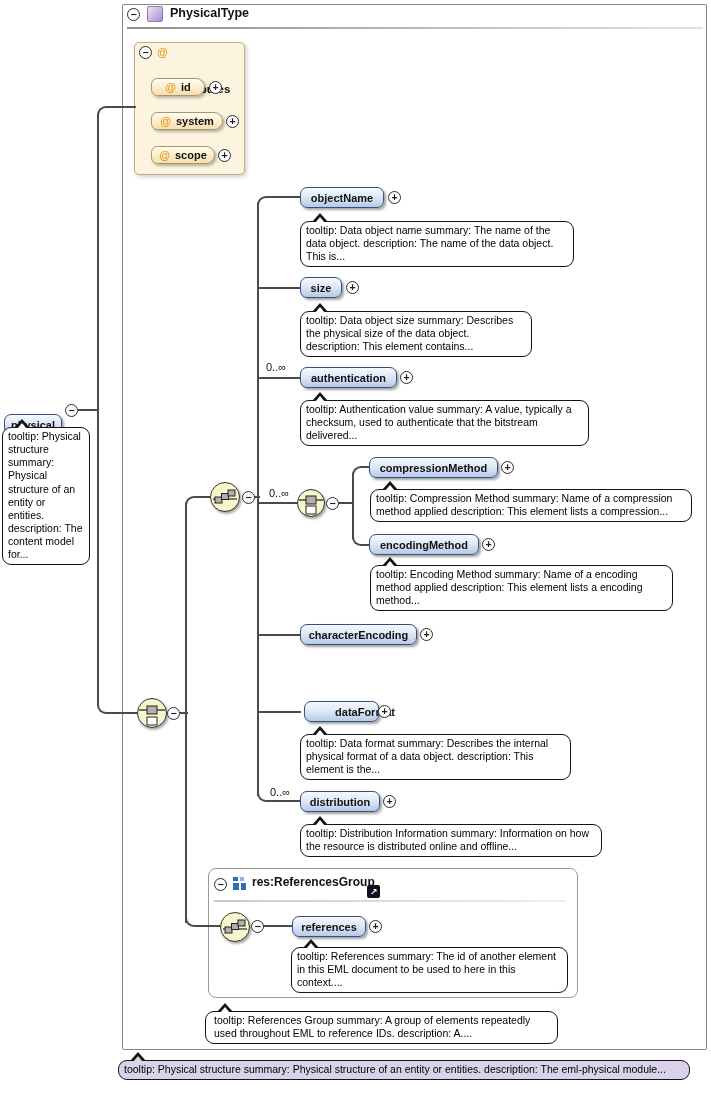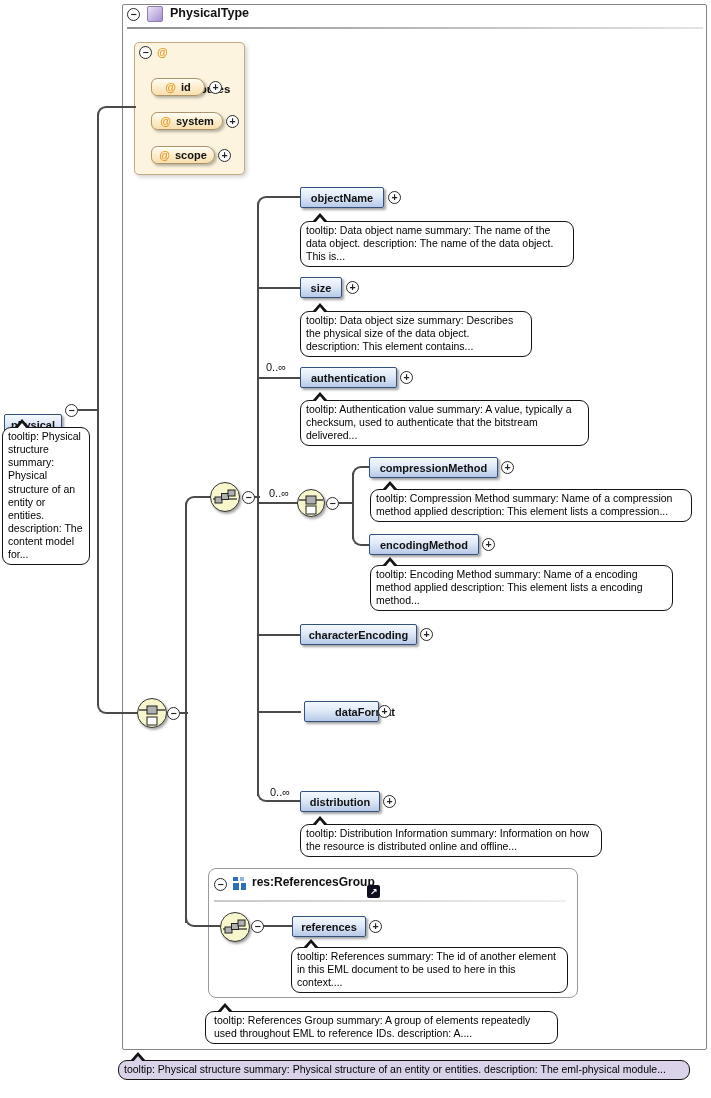--- a/index.html
+++ b/index.html
@@ -16,21 +16,21 @@
   .group-box { border:1px solid #9a9a9a; background:#fff; border-radius:8px; }
   .attr-box  { border:1px solid #c2ab82; background:#fcf4de; border-radius:5px;
                box-shadow:2px 2px 4px rgba(0,0,0,.18); }
   .hdr-sep   { height:2px; background:linear-gradient(to right,#8f8f8f,#e3e3e3); }
   .hdr-sep.light { background:linear-gradient(to right,#c9c9c9,#efefef); }
   .hdr-label { font-weight:bold; font-size:12.5px; white-space:nowrap; }
   .hdr-label.small { font-size:11.5px; }
 
   
   .element {
-    height:21px; border:1.4px solid #34517c; border-radius:2px;
+    height:21px; border:1.4px solid #34517c; border-radius:7px;
     background:linear-gradient(180deg,#f5f9fe 0%,#dfe9f7 45%,#b7c9e8 100%);
     display:flex; align-items:center; justify-content:center;
     font-weight:bold; font-size:11px; box-shadow:2px 2px 2.5px rgba(50,50,50,.45);
     white-space:nowrap;
   }
   .attr-capsule {
     height:18px; border:1px solid #ab9468; border-radius:9px 13px 13px 9px;
     background:linear-gradient(180deg,#fffdf6 0%,#fdf0d4 40%,#f7dfae 100%);
     display:flex; align-items:center; justify-content:center; gap:5px;
     font-weight:bold; font-size:11px; box-shadow:2px 2px 3px rgba(0,0,0,.28);
@@ -232,18 +232,19 @@
 
   <div class="abs element" style="left:292px;top:916px;width:74px;">references</div>
   <div class="abs pm" style="left:369px;top:920px;">+</div>
 
   <div class="abs tip" style="left:2px;top:427px;width:88px;">tooltip: Physical structure summary: Physical structure of an entity or entities. description: The content model for...</div>
   <div class="abs tip" style="left:300px;top:221px;width:274px;">tooltip: Data object name summary: The name of the data object. description: The name of the data object. This is...</div>
   <div class="abs tip" style="left:300px;top:311px;width:232px;">tooltip: Data object size summary: Describes the physical size of the data object. description: This element contains...</div>
   <div class="abs tip" style="left:300px;top:400px;width:289px;">tooltip: Authentication value summary: A value, typically a checksum, used to authenticate that the bitstream delivered...</div>
   <div class="abs tip" style="left:370px;top:489px;width:322px;">tooltip: Compression Method summary: Name of a compression method applied description: This element lists a compression...</div>
   <div class="abs tip" style="left:370px;top:565px;width:303px;">tooltip: Encoding Method summary: Name of a encoding method applied description: This element lists a encoding method...</div>
+  <div class="abs tip" style="left:300px;top:734px;width:271px;">tooltip: Data format summary: Describes the internal physical format of a data object. description: This element is the...</div>
   <div class="abs tip" style="left:300px;top:824px;width:302px;">tooltip: Distribution Information summary: Information on how the resource is distributed online and offline...</div>
   <div class="abs tip" style="left:291px;top:947px;width:277px;">tooltip: References summary: The id of another element in this EML document to be used to here in this context....</div>
   <div class="abs tip" style="left:205px;top:1011px;width:353px;padding-left:8px;">tooltip: References Group summary: A group of elements repeatedly used throughout EML to reference IDs. description: A....</div>
   <div class="abs tip purple" style="left:118px;top:1060px;width:572px;">tooltip: Physical structure summary: Physical structure of an entity or entities. description: The eml-physical module...</div>
 
 </div>
 
 </body></html>

